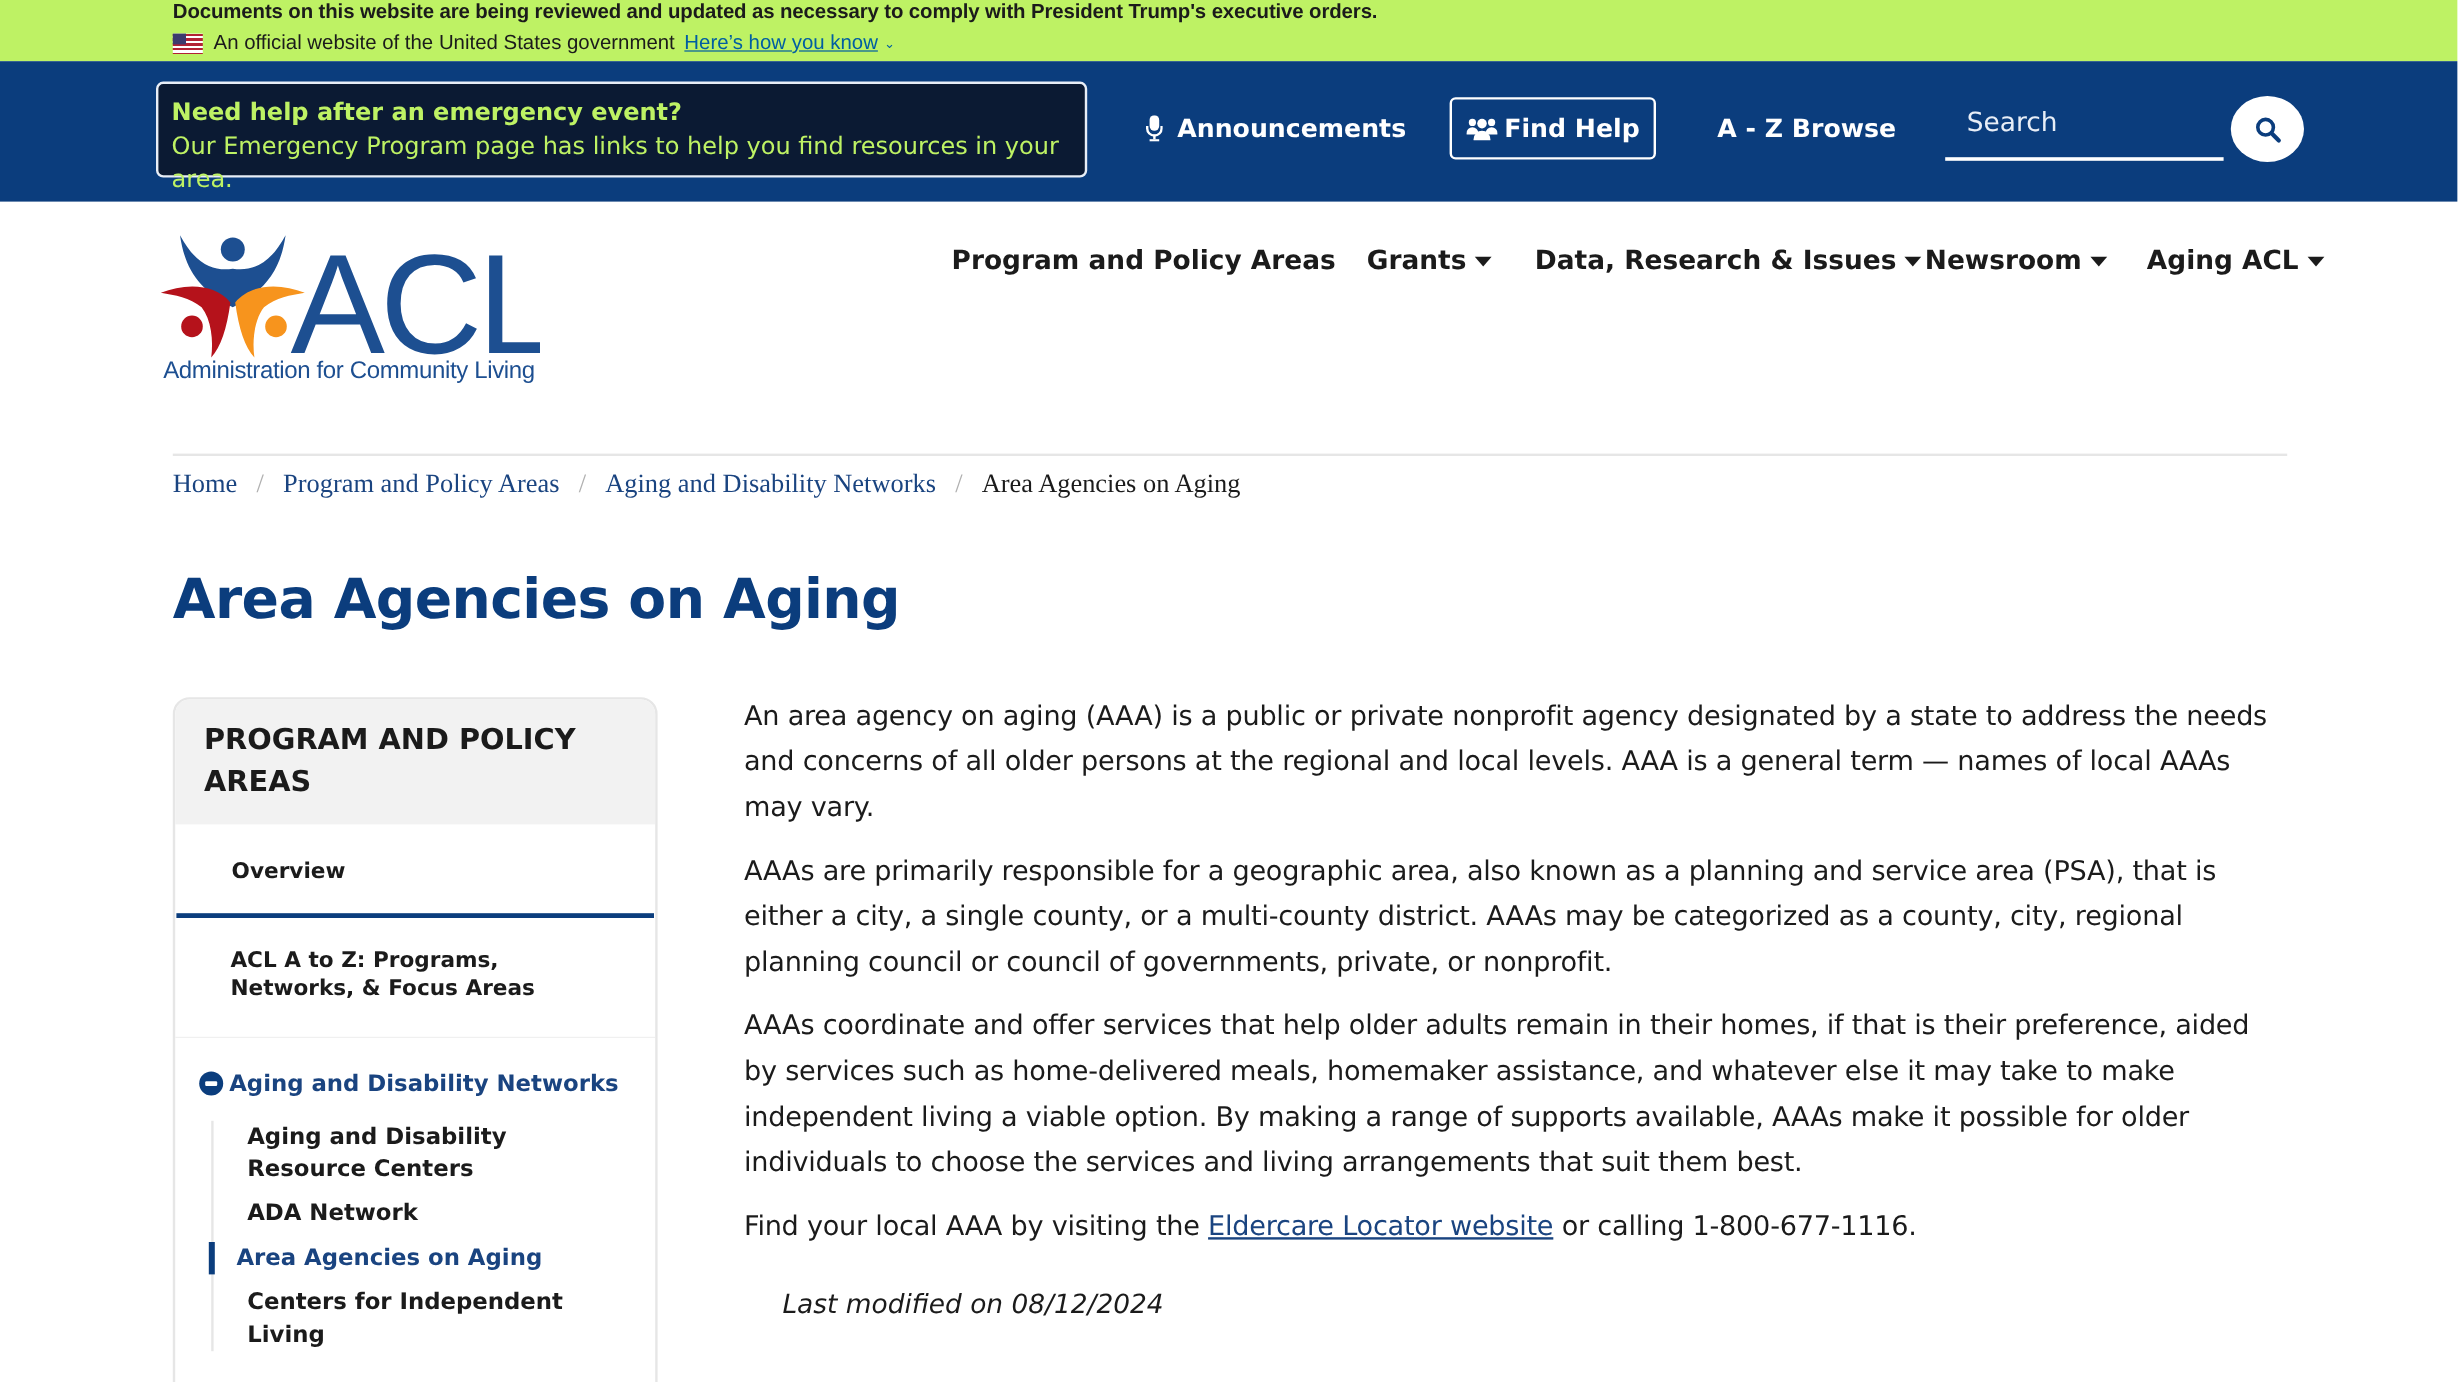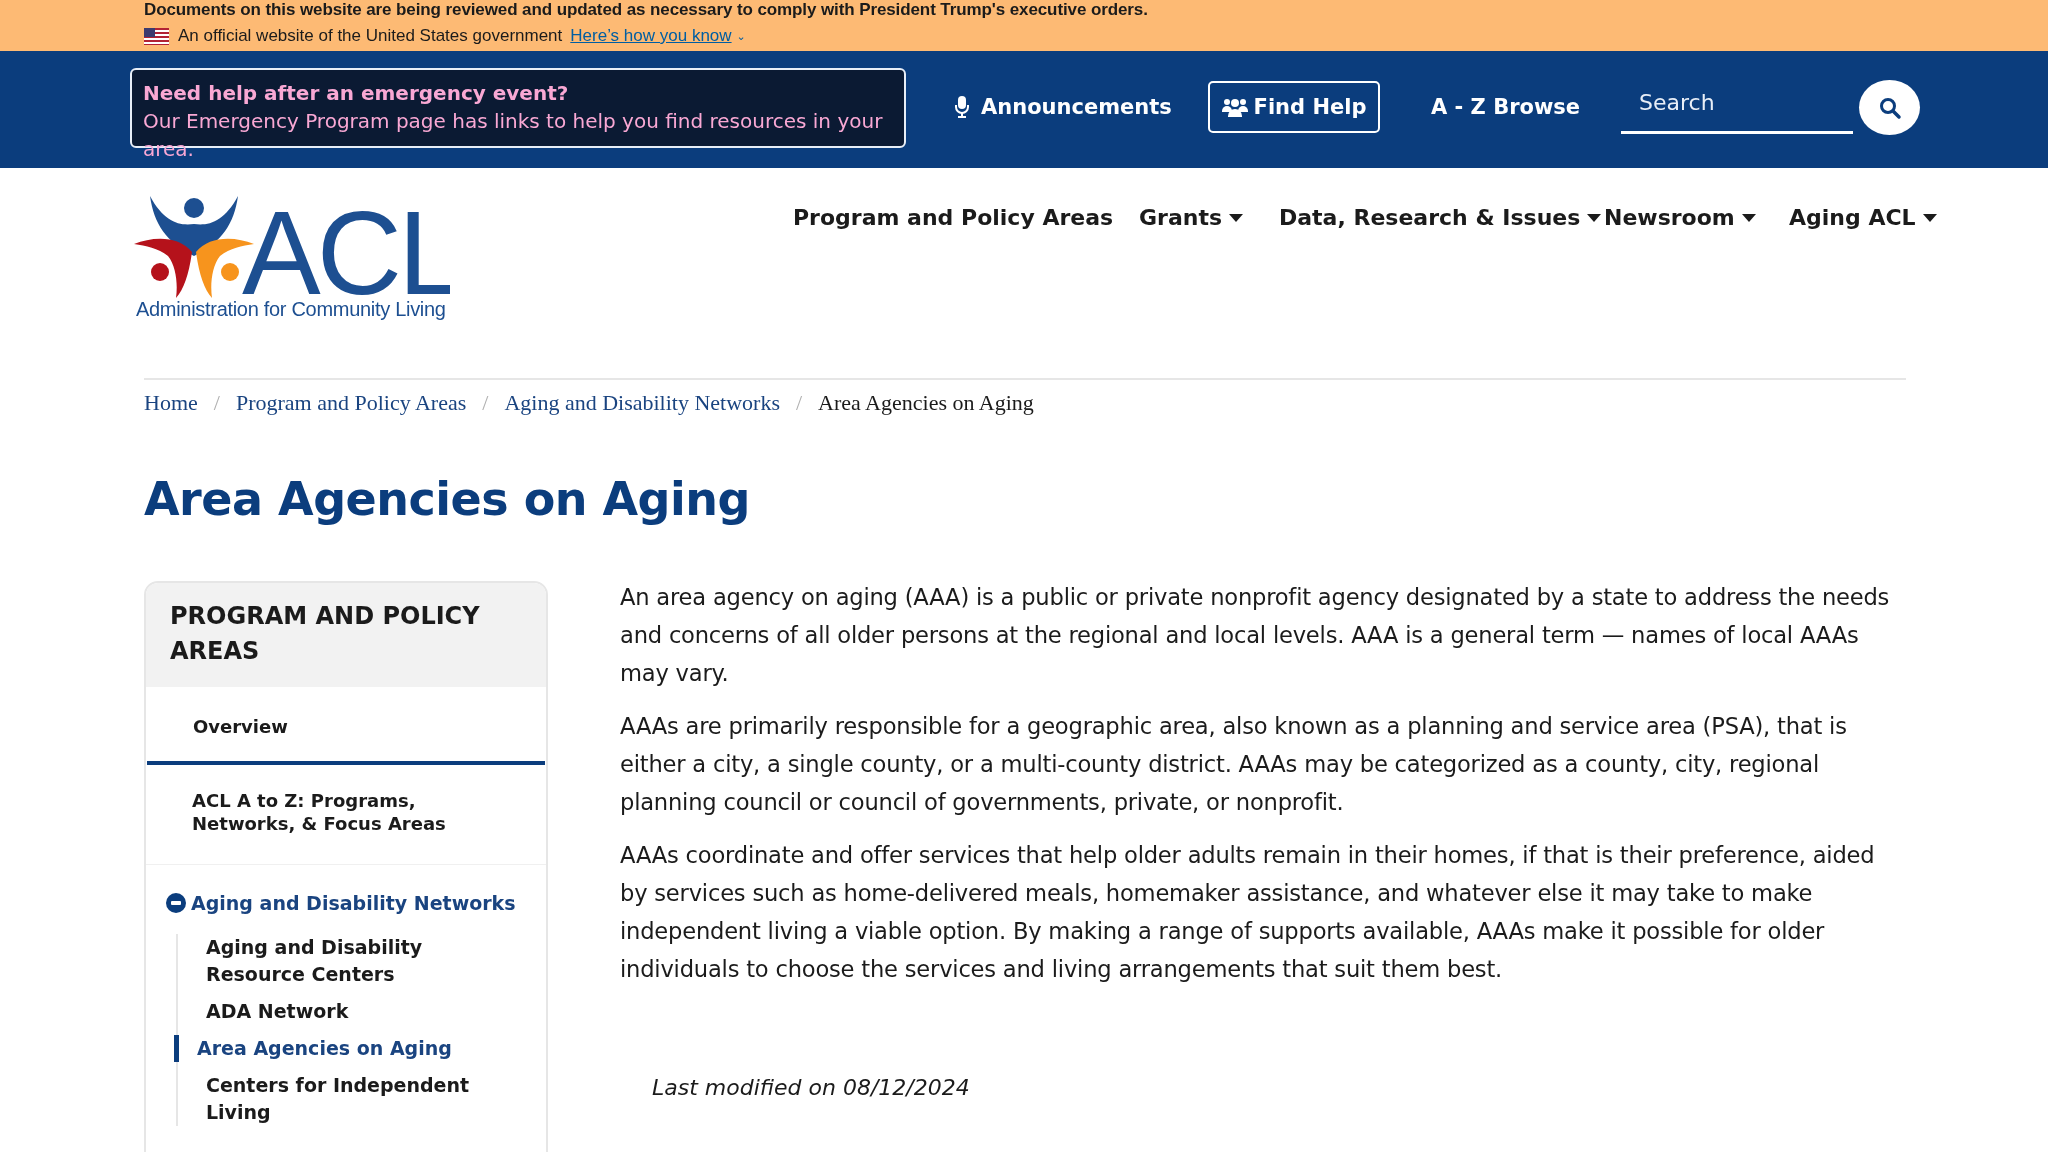--- a/index.html
+++ b/index.html
@@ -1,30 +1,30 @@
 <!DOCTYPE html>
 <html><head>
   <meta charset="utf-8">
   <style>
     * { box-sizing: border-box; margin: 0; padding: 0; }
     html, body { width: 2048px; height: 1152px; overflow: hidden; background: #ffffff; }
     body { font-family: "DejaVu Sans", sans-serif; color: #1b1b1b; position: relative; }
 
     
-    .gov-banner { position: absolute; left: 0; top: 0; width: 2048px; height: 51px; background: #fdba74; }
+    .gov-banner { position: absolute; left: 0; top: 0; width: 2048px; height: 51px; background: #bef264; }
     .gov-notice { position: absolute; left: 144px; top: 0px; font-family: "Liberation Sans", sans-serif; font-weight: bold; font-size: 17px; color: #1b1b1b; letter-spacing: -0.1px; }
     .gov-official { position: absolute; left: 144px; top: 26px; display: flex; align-items: center; font-family: "Liberation Sans", sans-serif; font-size: 17px; color: #1b1b1b; }
     .flag { width: 25px; height: 17px; margin-right: 9px; position: relative; background: repeating-linear-gradient(to bottom, #b22234 0 2px, #ffffff 2px 4px); }
     .flag::before { content: ""; position: absolute; left: 0; top: 0; width: 11px; height: 9px; background: #3c3b6e; }
     .how-link { color: #005ea2; text-decoration: underline; margin-left: 8px; }
     .how-chevron { color: #005ea2; font-size: 11px; margin-left: 5px; }
 
     
     .header-bar { position: absolute; left: 0; top: 51px; width: 2048px; height: 117px; background: #0b3d7d; }
-    .emergency { position: absolute; left: 130px; top: 68px; width: 776px; height: 80px; background: #0b1a33; border: 2px solid #e8eef7; border-radius: 6px; padding: 9px 11px; color: #f9a8d4; }
+    .emergency { position: absolute; left: 130px; top: 68px; width: 776px; height: 80px; background: #0b1a33; border: 2px solid #e8eef7; border-radius: 6px; padding: 9px 11px; color: #bef264; }
     .emergency-title { font-weight: bold; font-size: 20px; line-height: 28px; }
     .emergency-body { font-size: 20px; line-height: 28px; }
     .utility { position: absolute; top: 81px; height: 52px; display: flex; align-items: center; color: #ffffff; font-weight: bold; font-size: 21px; }
     .announcements { left: 955px; }
     .mic-icon { width: 14px; height: 22px; margin-right: 12px; }
     .find-help { left: 1208px; width: 172px; border: 2px solid #ffffff; border-radius: 5px; justify-content: center; }
     .people-icon { width: 26px; height: 20px; margin-right: 6px; }
     .az-browse { left: 1431px; }
     .search-wrap { position: absolute; left: 1621px; top: 80px; width: 232px; height: 54px; border-bottom: 3px solid #ffffff; }
     .search-input { width: 100%; height: 100%; background: transparent; border: none; outline: none; color: #ffffff; font-family: "DejaVu Sans", sans-serif; font-size: 22px; padding-left: 18px; }
@@ -186,15 +186,16 @@
     <a class="sub-item">ADA Network</a>
     <a class="sub-item current">Area Agencies on Aging</a>
     <a class="sub-item">Centers for Independent Living</a>
   </div>
 </aside>
 
 <main class="content">
   <p>An area agency on aging (AAA) is a public or private nonprofit agency designated by a state to address the needs and concerns of all older persons at the regional and local levels. AAA is a general term — names of local AAAs may vary.</p>
   <p>AAAs are primarily responsible for a geographic area, also known as a planning and service area (PSA), that is either a city, a single county, or a multi-county district. AAAs may be categorized as a county, city, regional planning council or council of governments, private, or nonprofit.</p>
   <p>AAAs coordinate and offer services that help older adults remain in their homes, if that is their preference, aided by services such as home-delivered meals, homemaker assistance, and whatever else it may take to make independent living a viable option. By making a range of supports available, AAAs make it possible for older individuals to choose the services and living arrangements that suit them best.</p>
+  <p><span>Find your local AAA by visiting the </span><a>Eldercare Locator website</a><span> or calling 1-800-677-1116.</span></p>
 </main>
 
 <div class="last-mod">Last modified on 08/12/2024</div>
 
 </body></html>

